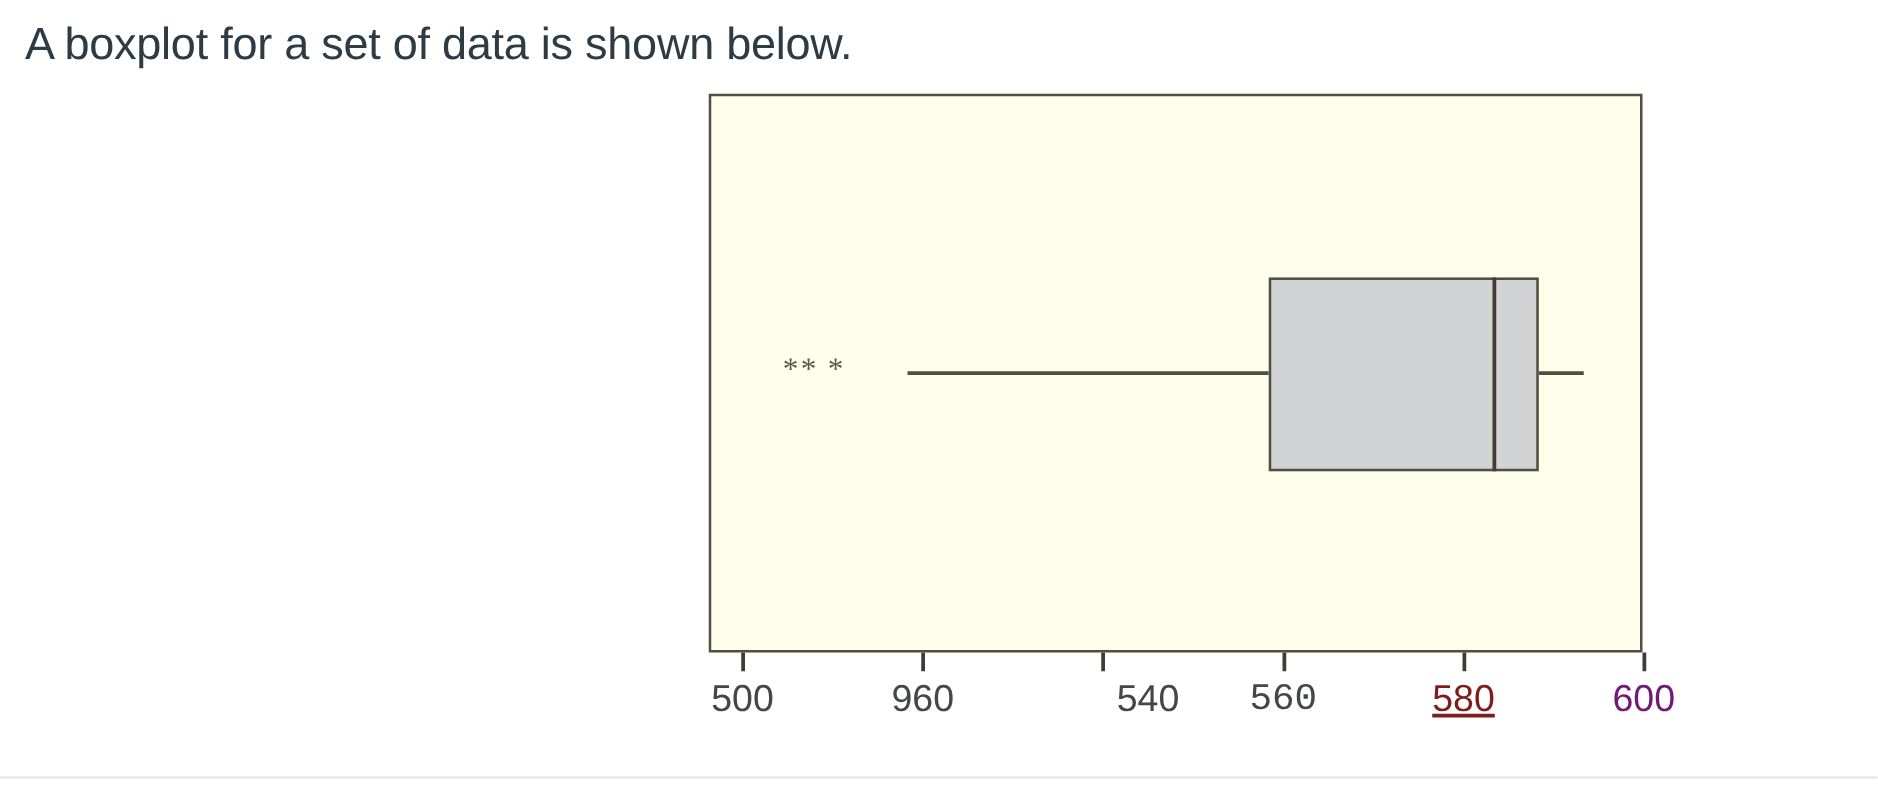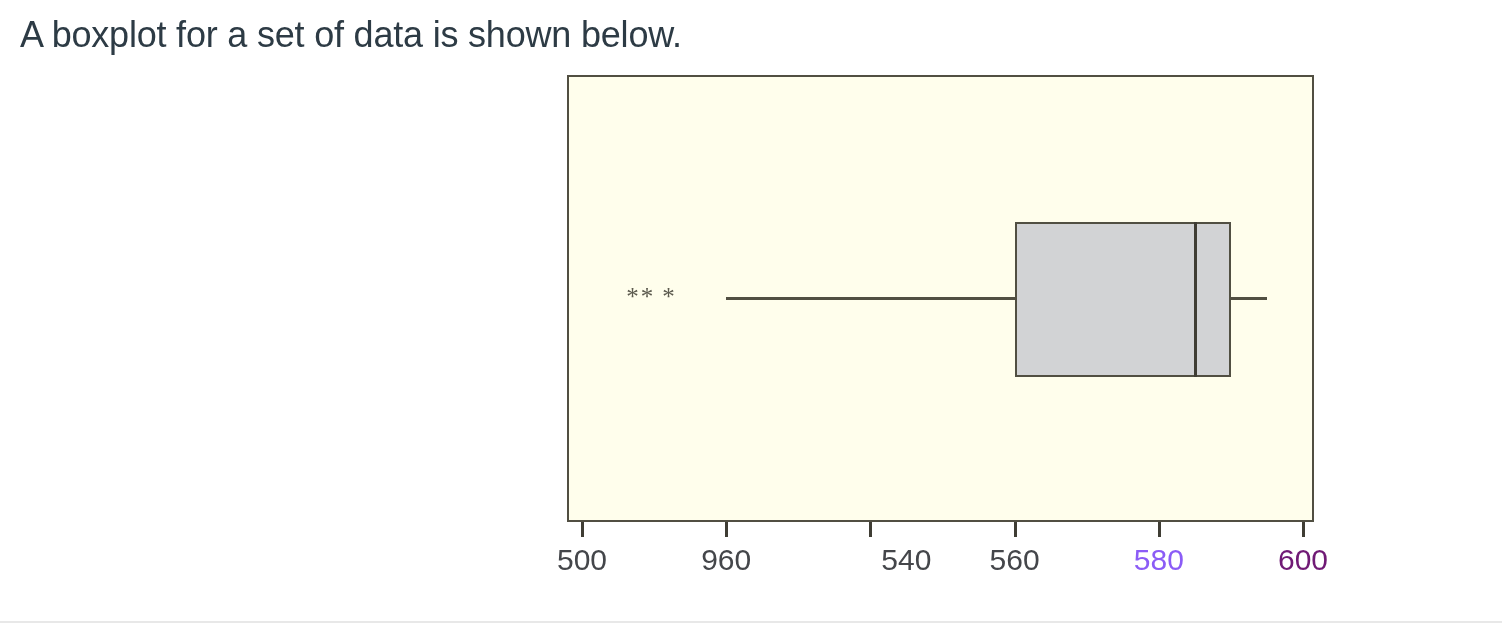--- a/index.html
+++ b/index.html
@@ -81,21 +81,21 @@
     font-size: 25px;
     line-height: 1;
     font-family: "Liberation Serif", serif;
     transform: translate(-50%, -50%);
     user-select: none;
   }
 
   
   .axis {
     position: absolute;
-    left: 0;
+    left: 12px;
     top: 0;
     width: 1235px;
     height: 634px;
     pointer-events: none;
   }
   .tick {
     position: absolute;
     top: 522px;
     width: 3px;
     height: 15px;
@@ -144,21 +144,21 @@
 
   <div class="axis" id="axis-layer">
 
   <div class="tick" style="left: 581px; background: rgb(63, 61, 52);"></div>
       <div class="tick-label" style="left: 582px; color: rgb(68, 70, 74);">500</div>
       <div class="tick" style="left: 725.2px; background: rgb(63, 61, 52);"></div>
       <div class="tick-label" style="left: 726.2px; color: rgb(68, 70, 74);">960</div>
       <div class="tick" style="left: 869.4px; background: rgb(63, 61, 52);"></div>
       <div class="tick-label" style="left: 870.4px; color: rgb(68, 70, 74); margin-left: 36px;">540</div>
       <div class="tick" style="left: 1013.6px; background: rgb(63, 61, 52);"></div>
-      <div class="tick-label" style="left: 1014.6px; color: rgb(68, 70, 74);">560</div>
+      <div class="tick-label" style="left: 1014.6px; color: rgb(68, 70, 74); font-family: Liberation Mono, monospace;">560</div>
       <div class="tick" style="left: 1157.8px; background: rgb(63, 61, 52);"></div>
-      <div class="tick-label" style="left: 1158.8px; color: #8b5cf6;">580</div>
+      <div class="tick-label" style="left: 1158.8px; color: #7f1d1d; text-decoration: underline;">580</div>
       <div class="tick" style="left: 1302px; background: rgb(63, 61, 52);"></div>
       <div class="tick-label" style="left: 1303px; color: #701a75;">600</div>
     </div>
 </div>
 
 <div class="bottom-divider"></div>
 
 </body></html>

